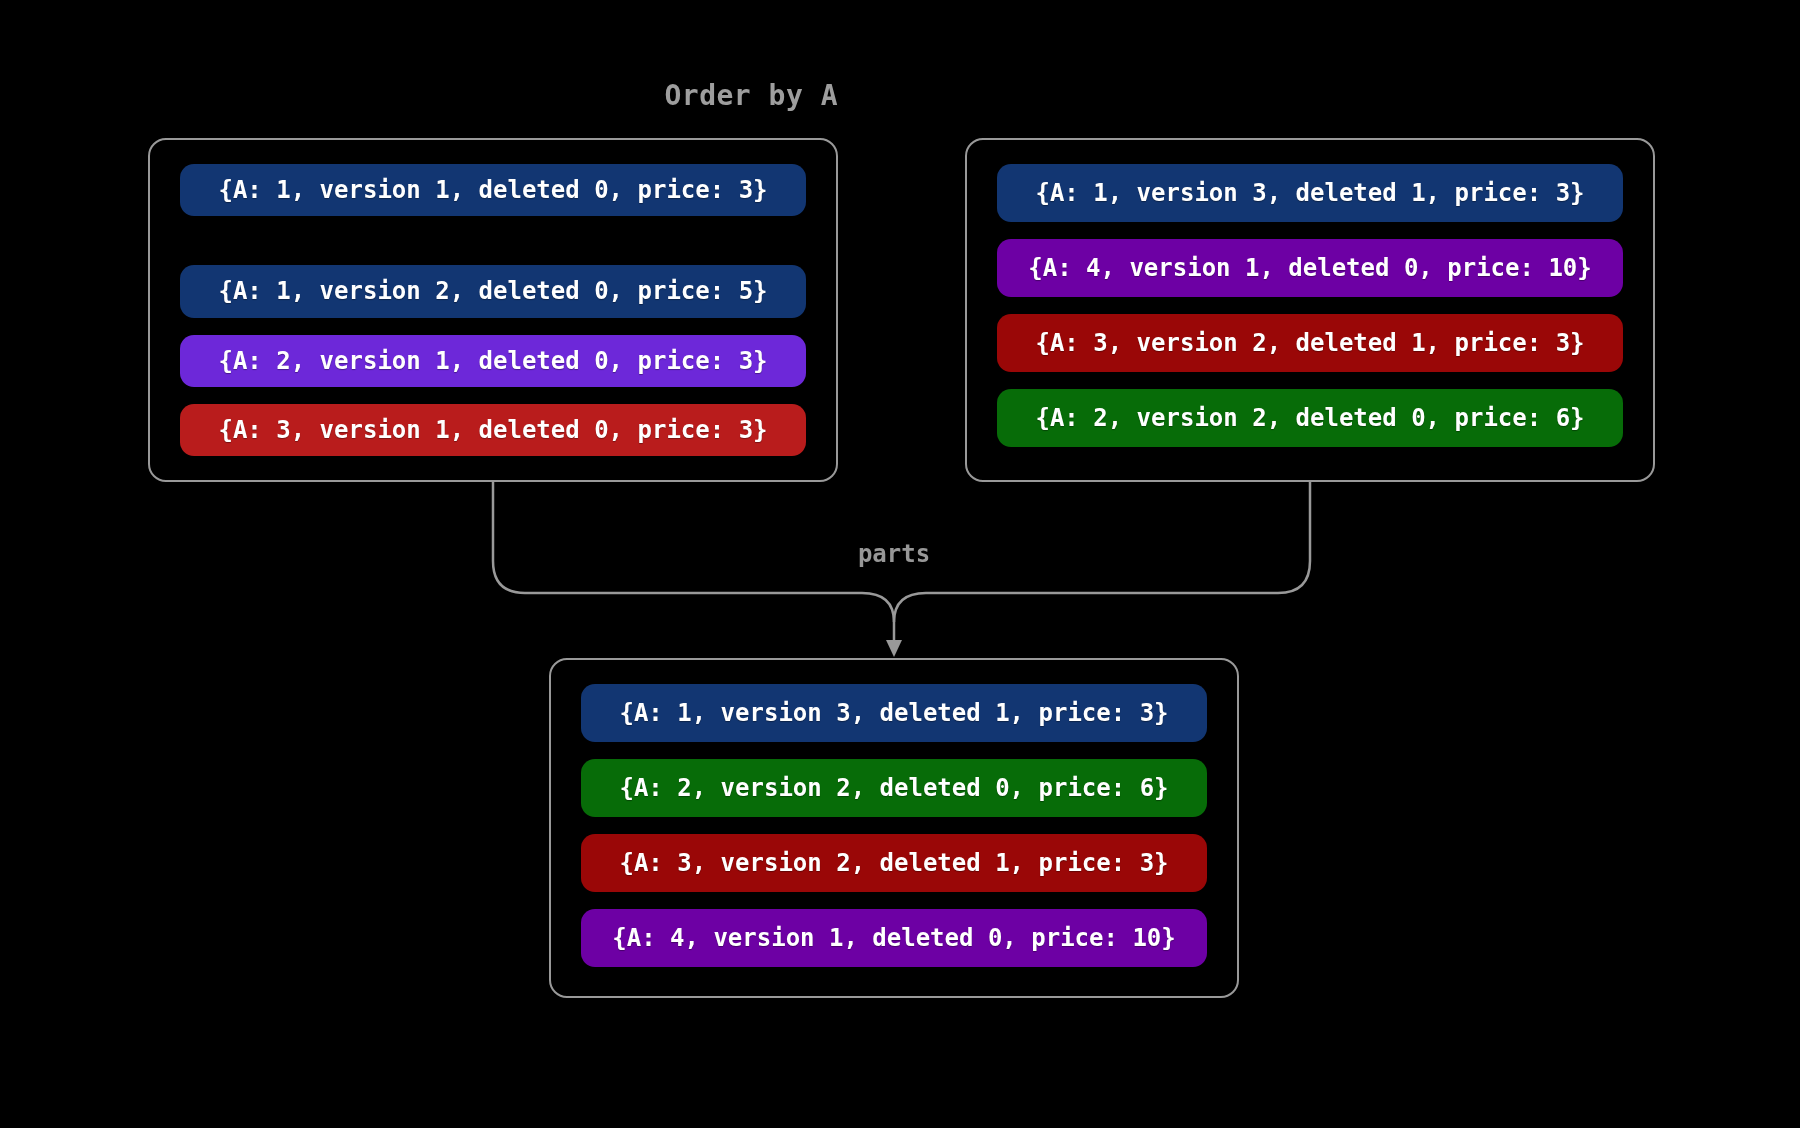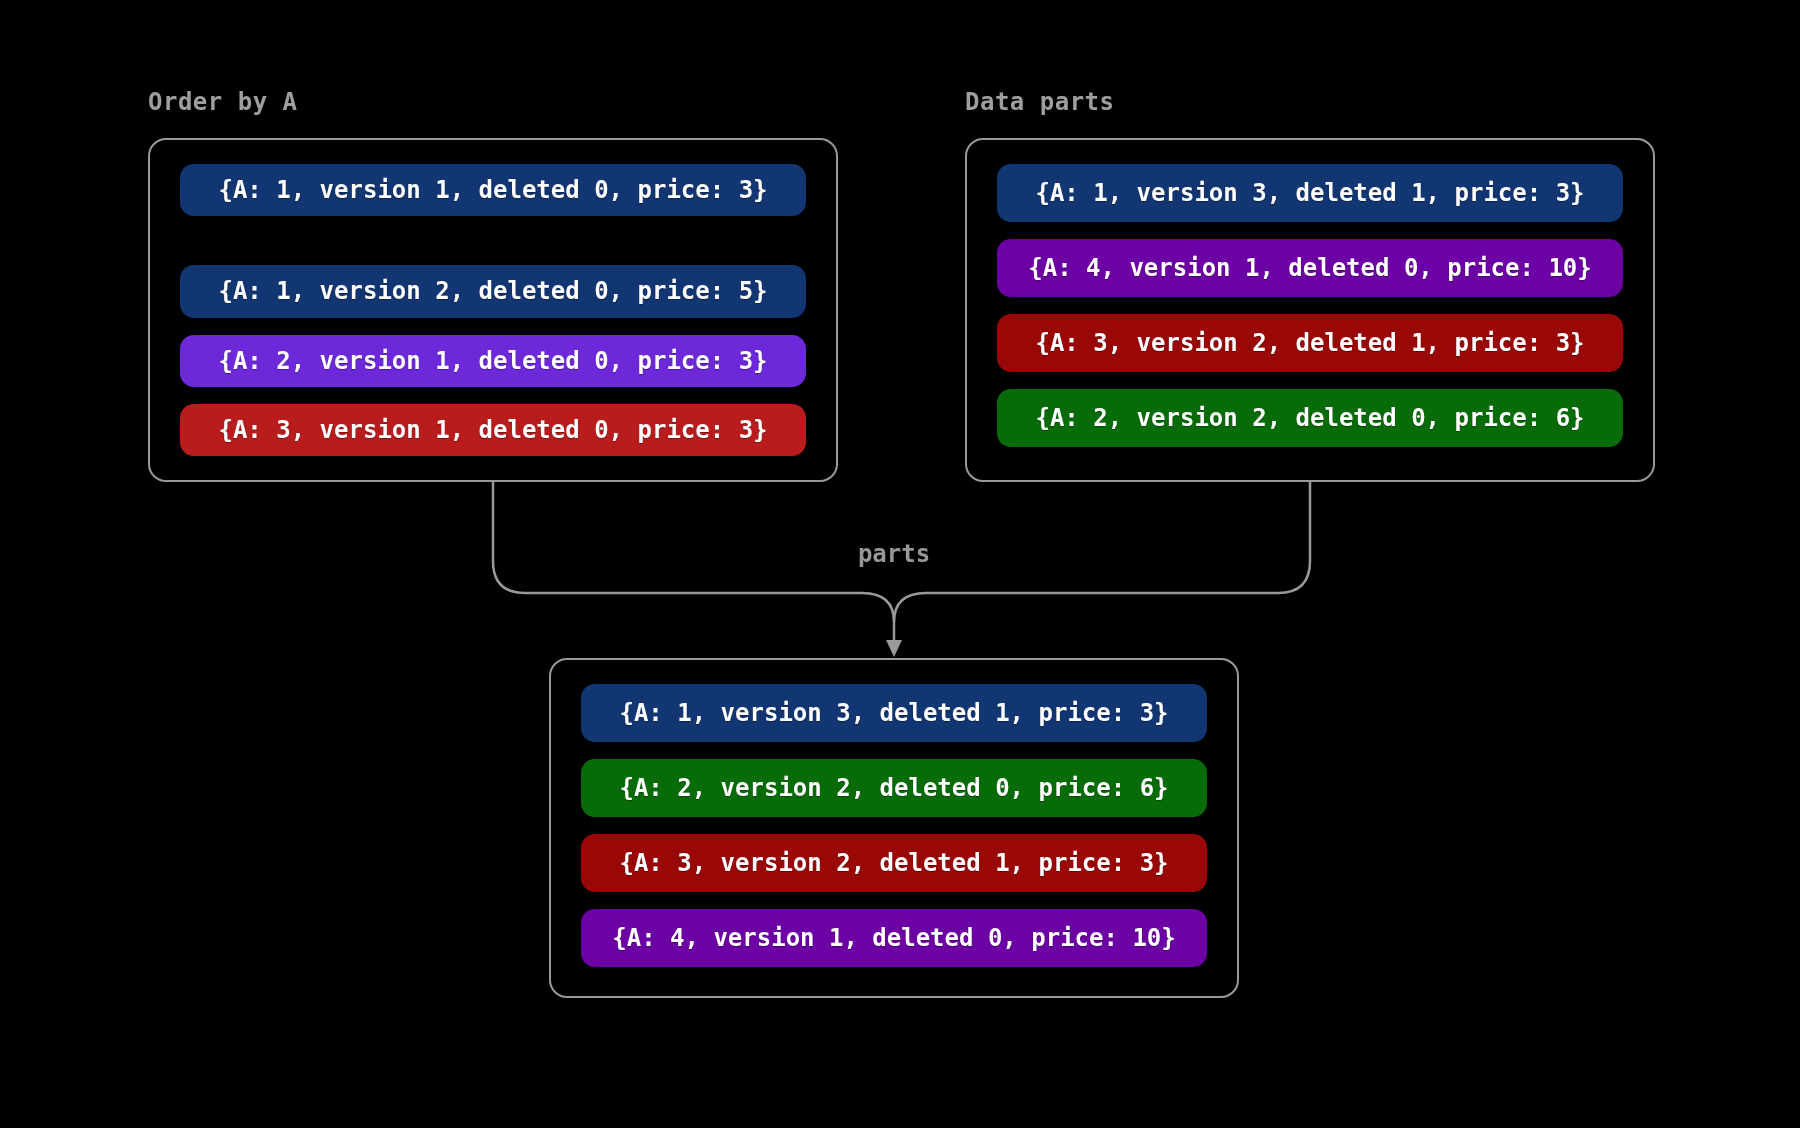--- a/index.html
+++ b/index.html
@@ -12,26 +12,25 @@
     width: 1800px;
     height: 1128px;
     background: #000000;
     overflow: hidden;
     font-family: "DejaVu Sans Mono", "Liberation Mono", monospace;
   }
   .box-title {
     position: absolute;
     height: 28px;
     line-height: 28px;
-    text-align: left;
-    font-size: 24px;
+    text-align: right;
+    font-size: 28px;
     font-weight: 700;
     color: #9e9e9e;
     letter-spacing: 0.5px;
-    margin-top: 6px;
   }
   .part-box {
     position: absolute;
     width: 690px;
     height: 344px;
     border: 2px solid #999999;
     border-radius: 18px;
     box-sizing: border-box;
     padding: 24px 30px;
     display: flex;
@@ -75,21 +74,20 @@
     pointer-events: none;
   }
 </style>
 </head>
 <body>
 
 <div class="canvas">
 
   <div class="box-title" id="title-order">Order by A</div>
 
-  <div class="box-title" id="title-parts">Data parts</div>
 
   <div class="part-box" id="box-order">
     <div class="pill" style="background-color: rgb(18, 54, 114);">{A: 1, version 1, deleted 0, price: 3}</div>
     <div class="pill" style="background-color: rgb(18, 54, 114); margin-top: 32px;">{A: 1, version 2, deleted 0, price: 5}</div>
     <div class="pill" style="background-color: #6d28d9;">{A: 2, version 1, deleted 0, price: 3}</div>
     <div class="pill" style="background-color: #b91c1c;">{A: 3, version 1, deleted 0, price: 3}</div>
   </div>
 
   <div class="part-box" id="box-parts">
     <div class="pill" style="background-color: rgb(18, 54, 114);">{A: 1, version 3, deleted 1, price: 3}</div>

